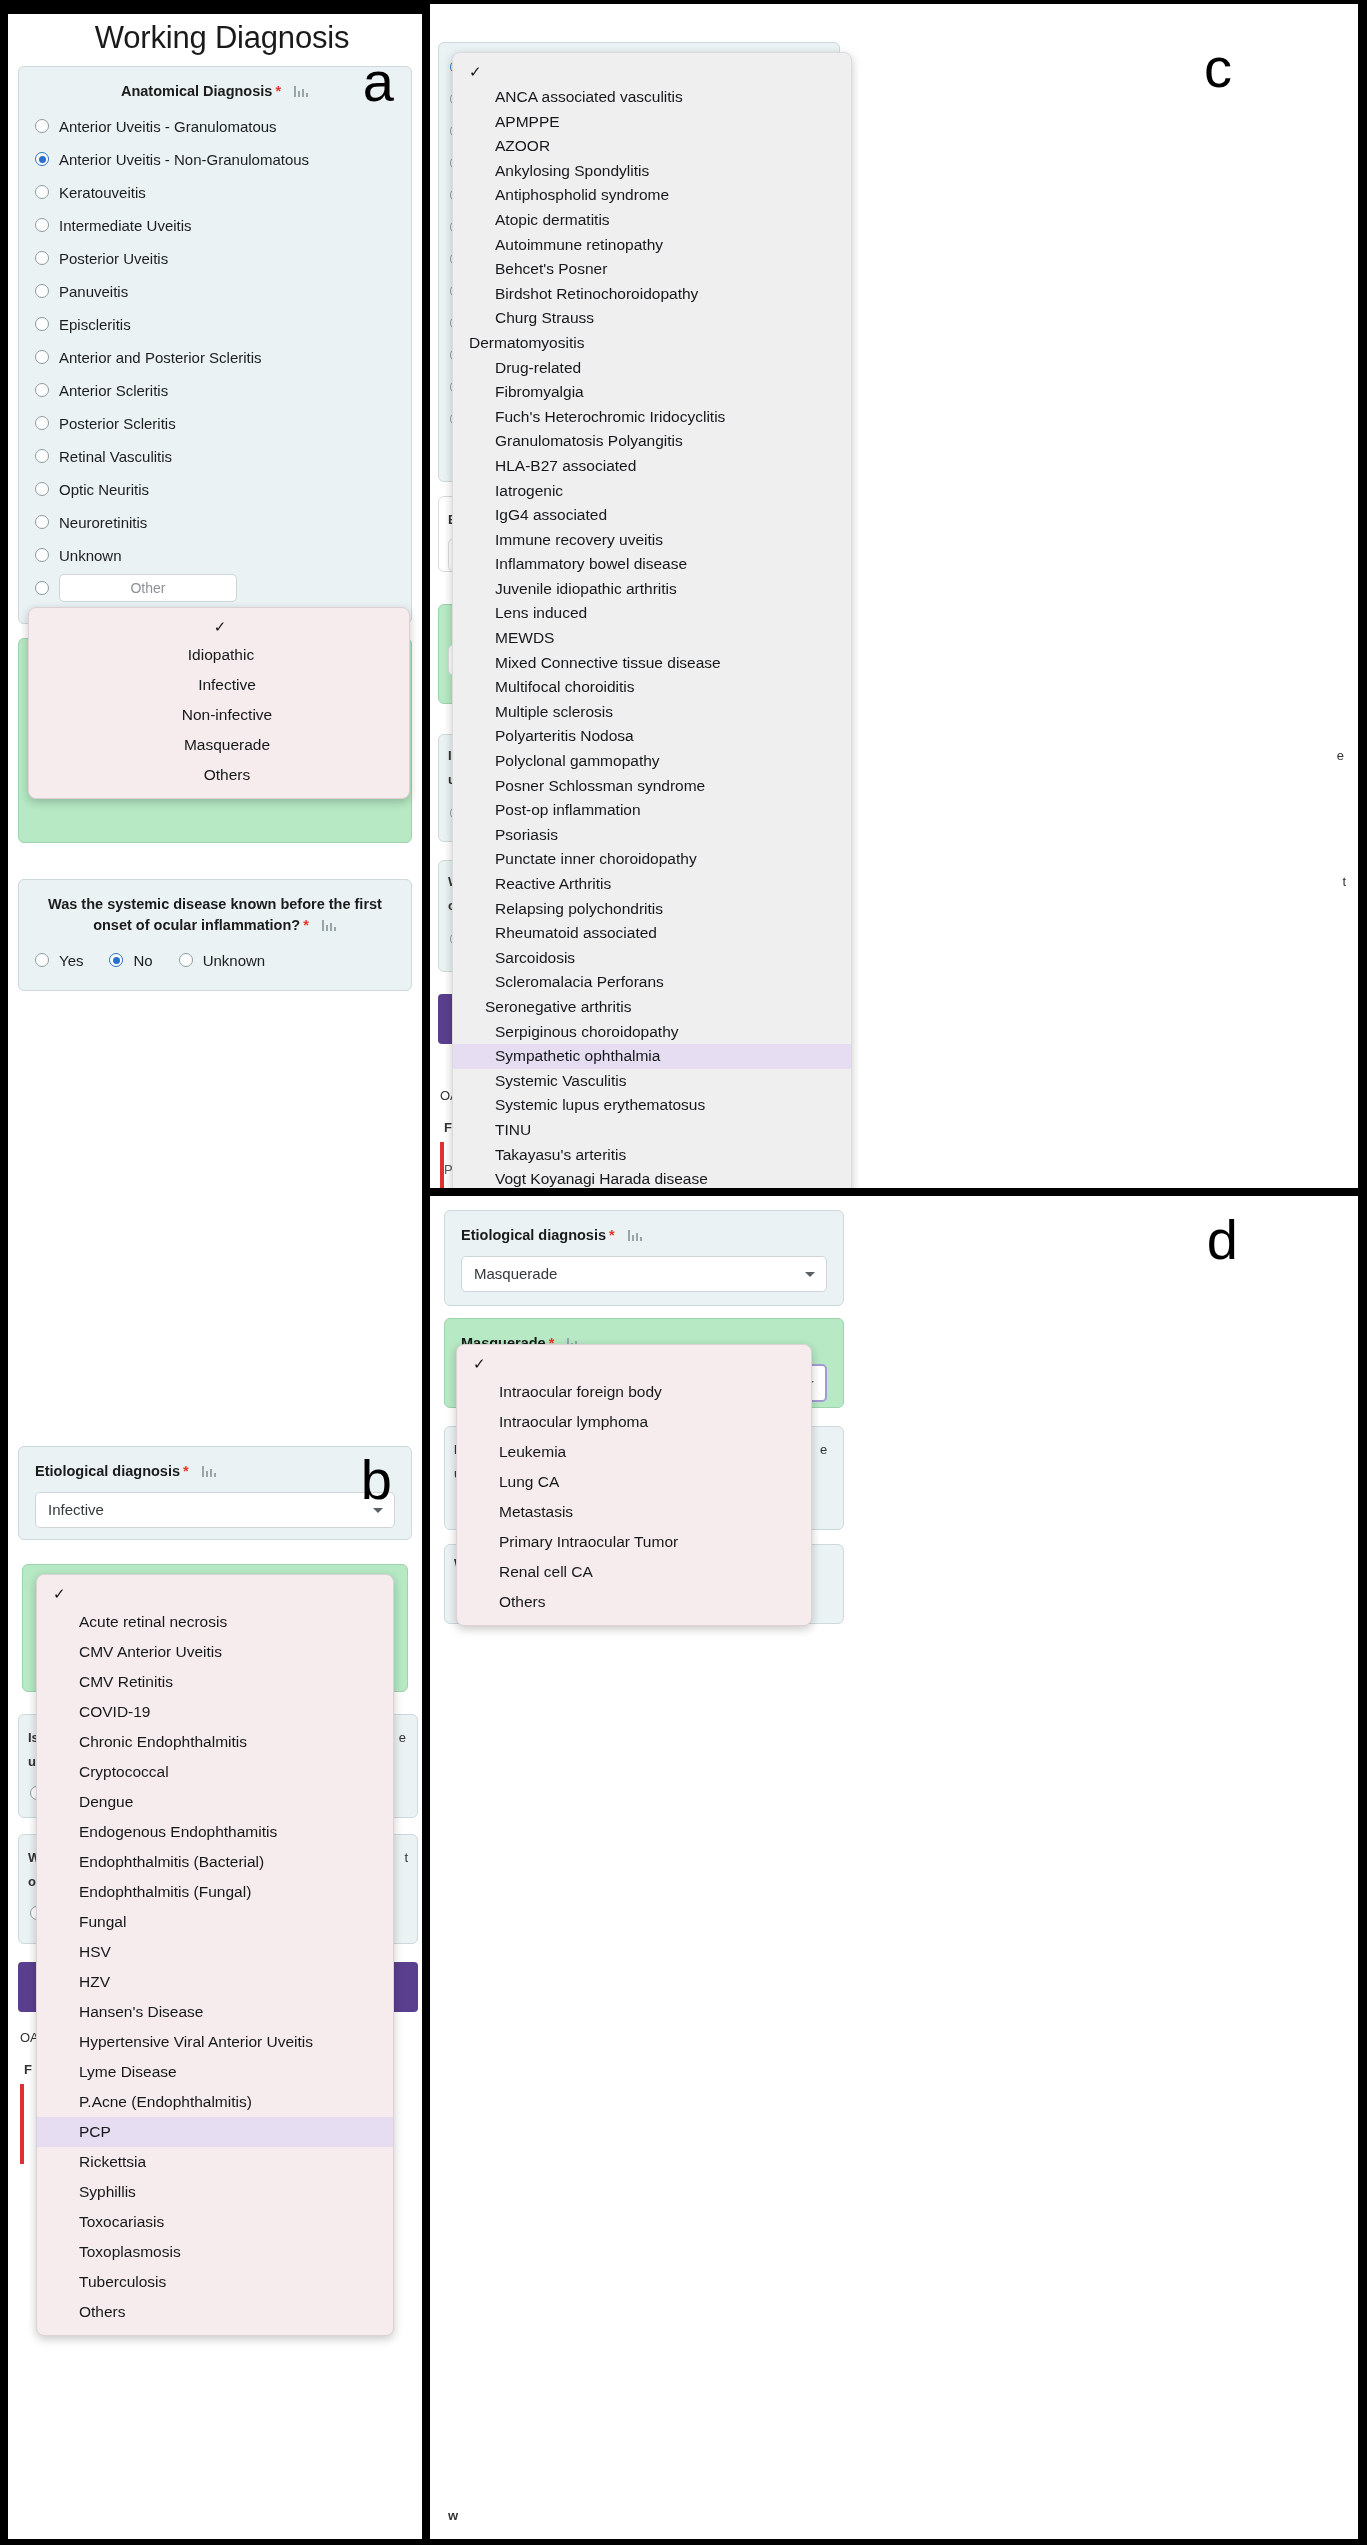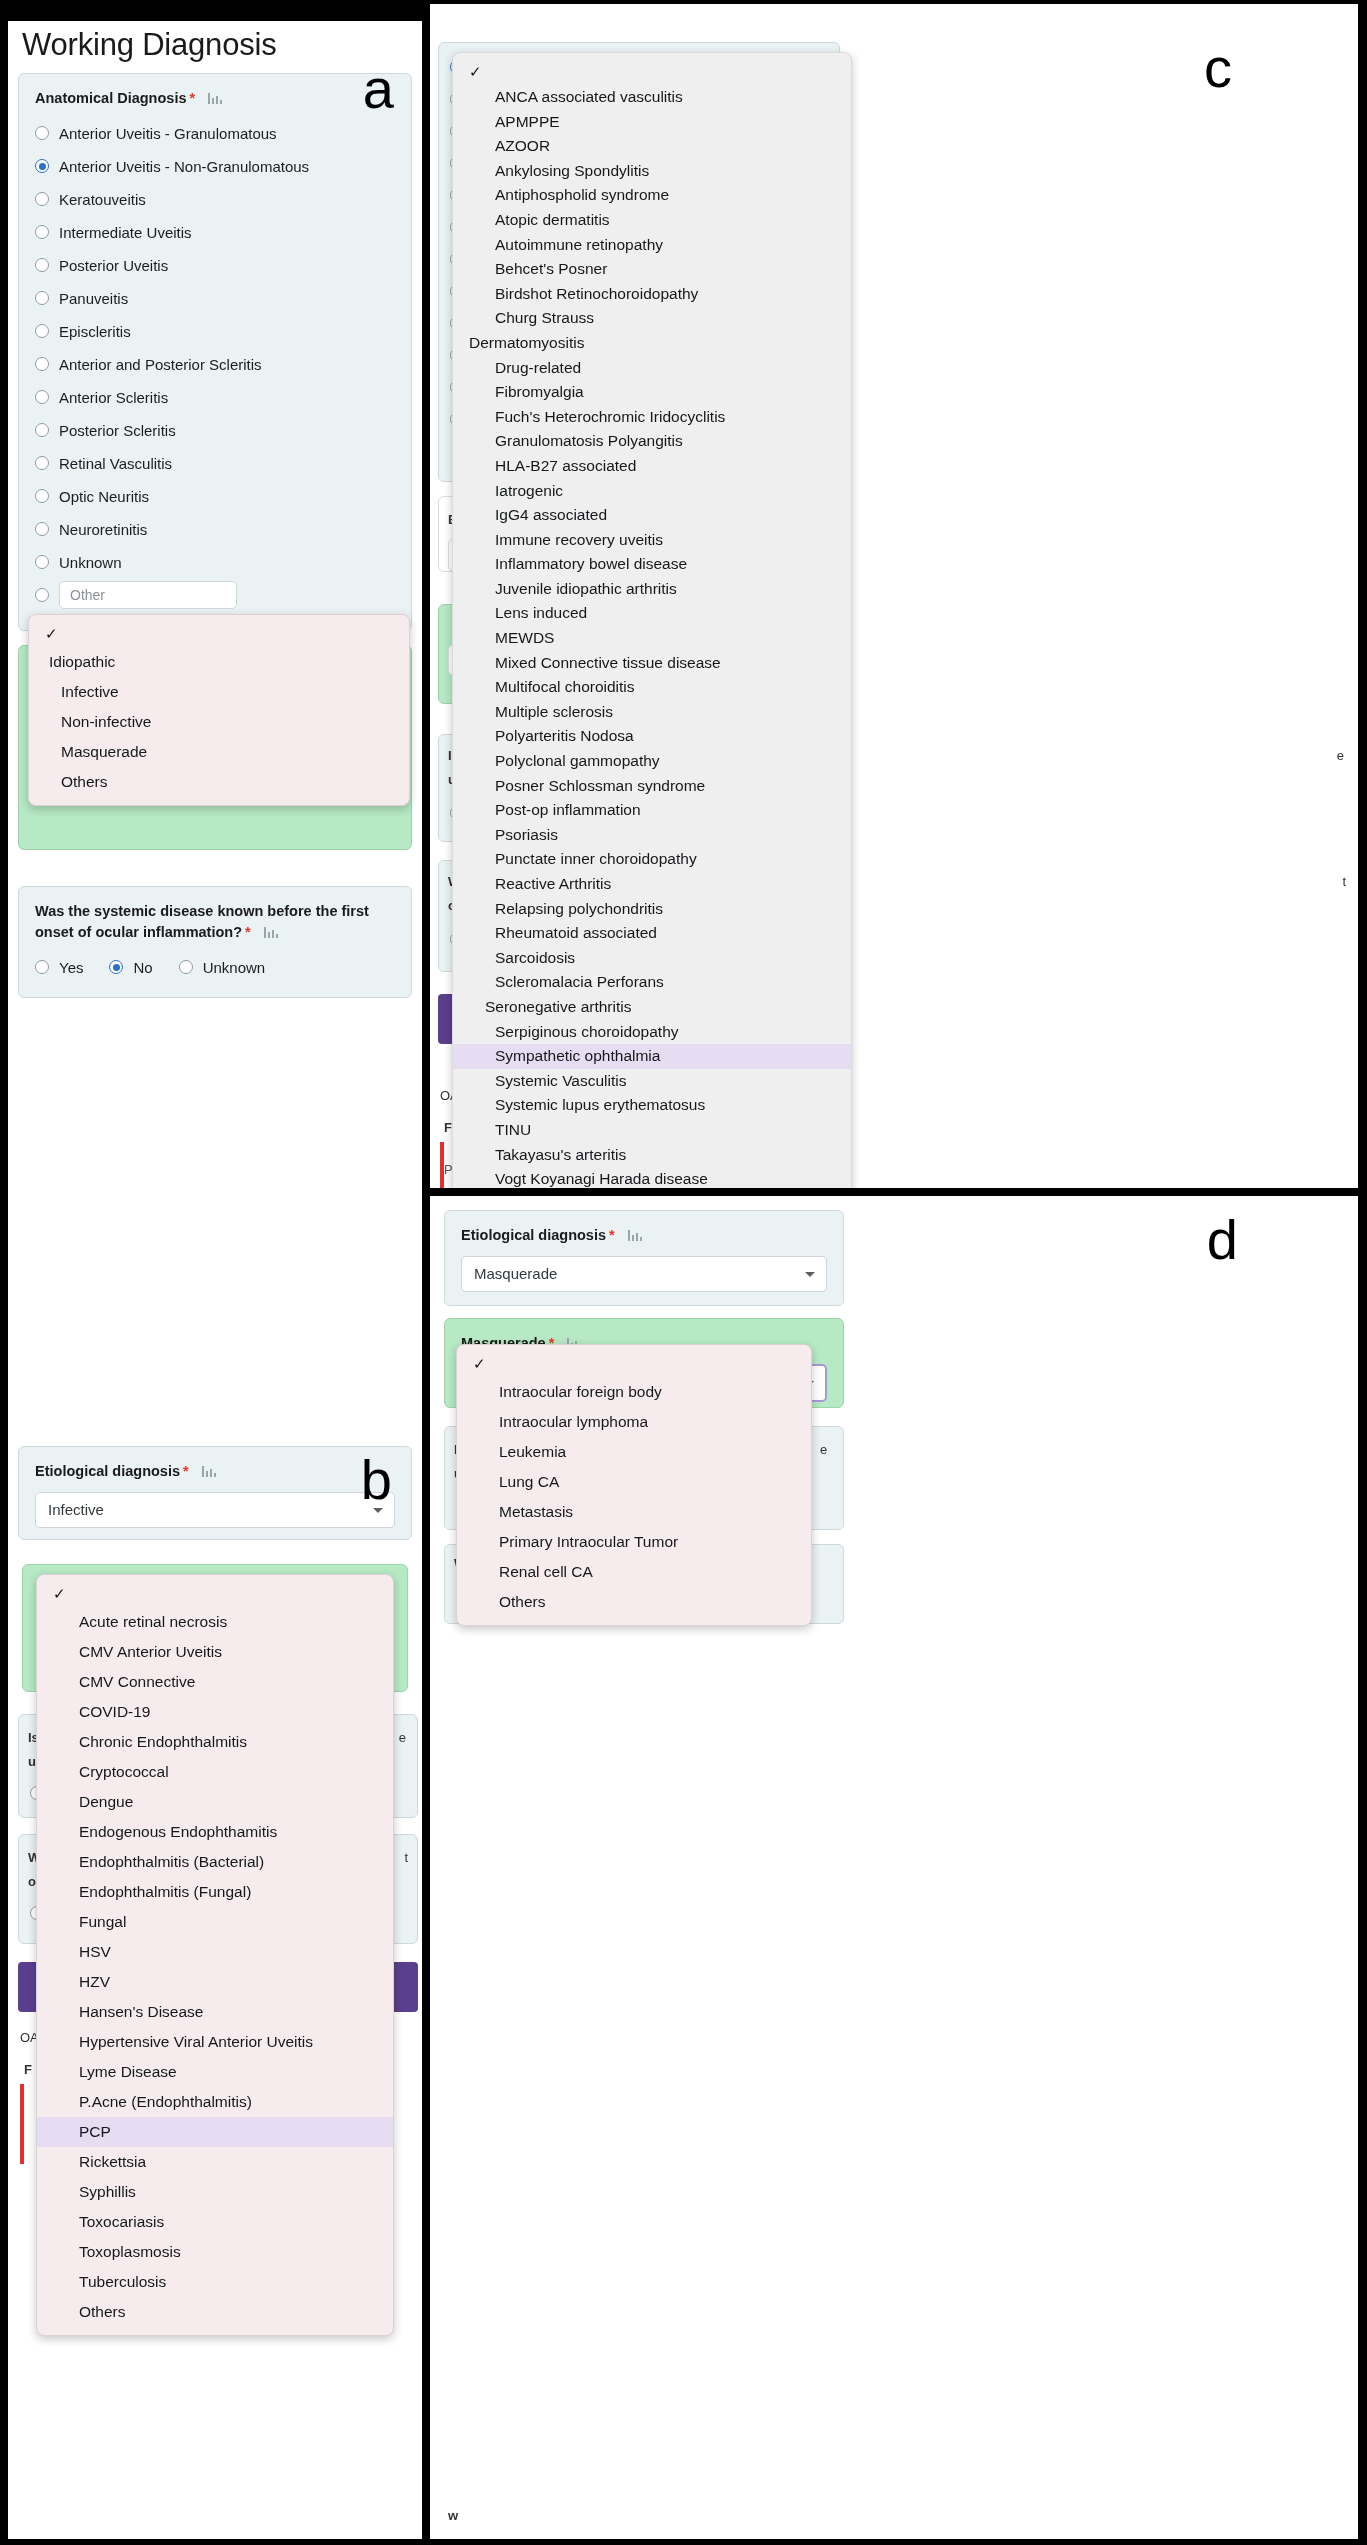--- a/index.html
+++ b/index.html
@@ -25,21 +25,21 @@
     position: absolute;
     font-size: 56px;
     font-weight: 400;
     color: #000;
     font-family: "Liberation Sans", sans-serif;
     z-index: 40;
     line-height: 1;
   }
 
   
-  #panel-a { left: 8px;  top: 21px;   width: 414px;  height: 1420px; }
+  #panel-a { left: 8px;  top: 14px;   width: 414px;  height: 1420px; text-align: center; }
   #panel-b { left: 8px;  top: 1434px; width: 414px; height: 1105px; }
   #panel-c { left: 430px; top: 4px;   width: 928px; height: 1184px; }
   #panel-d { left: 430px; top: 1196px; width: 928px; height: 1343px; }
 
   .page-title {
     font-size: 31px;
     font-weight: 400;
     color: #1a1a1a;
     padding: 6px 0 10px 14px;
     letter-spacing: -0.2px;
@@ -368,21 +368,21 @@
 
     <div class="ghost-text small" style="left:12px; top:596px;">OA</div>
     <div class="ghost-text small" style="left:16px; top:628px; font-weight:bold;">F</div>
     <div class="red-bar" style="left:12px; top:650px; height:80px;"></div>
 
     <div class="dropdown" style="left:28px; top:140px; width:358px;">
       <div class="dd-check">✓</div>
       <div class="dd-list">
         <div class="dd-item">Acute retinal necrosis</div>
         <div class="dd-item">CMV Anterior Uveitis</div>
-        <div class="dd-item">CMV Connective</div>
+        <div class="dd-item">CMV Retinitis</div>
         <div class="dd-item">COVID-19</div>
         <div class="dd-item">Chronic Endophthalmitis</div>
         <div class="dd-item">Cryptococcal</div>
         <div class="dd-item">Dengue</div>
         <div class="dd-item">Endogenous Endophthamitis</div>
         <div class="dd-item">Endophthalmitis (Bacterial)</div>
         <div class="dd-item">Endophthalmitis (Fungal)</div>
         <div class="dd-item">Fungal</div>
         <div class="dd-item">HSV</div>
         <div class="dd-item">HZV</div>

